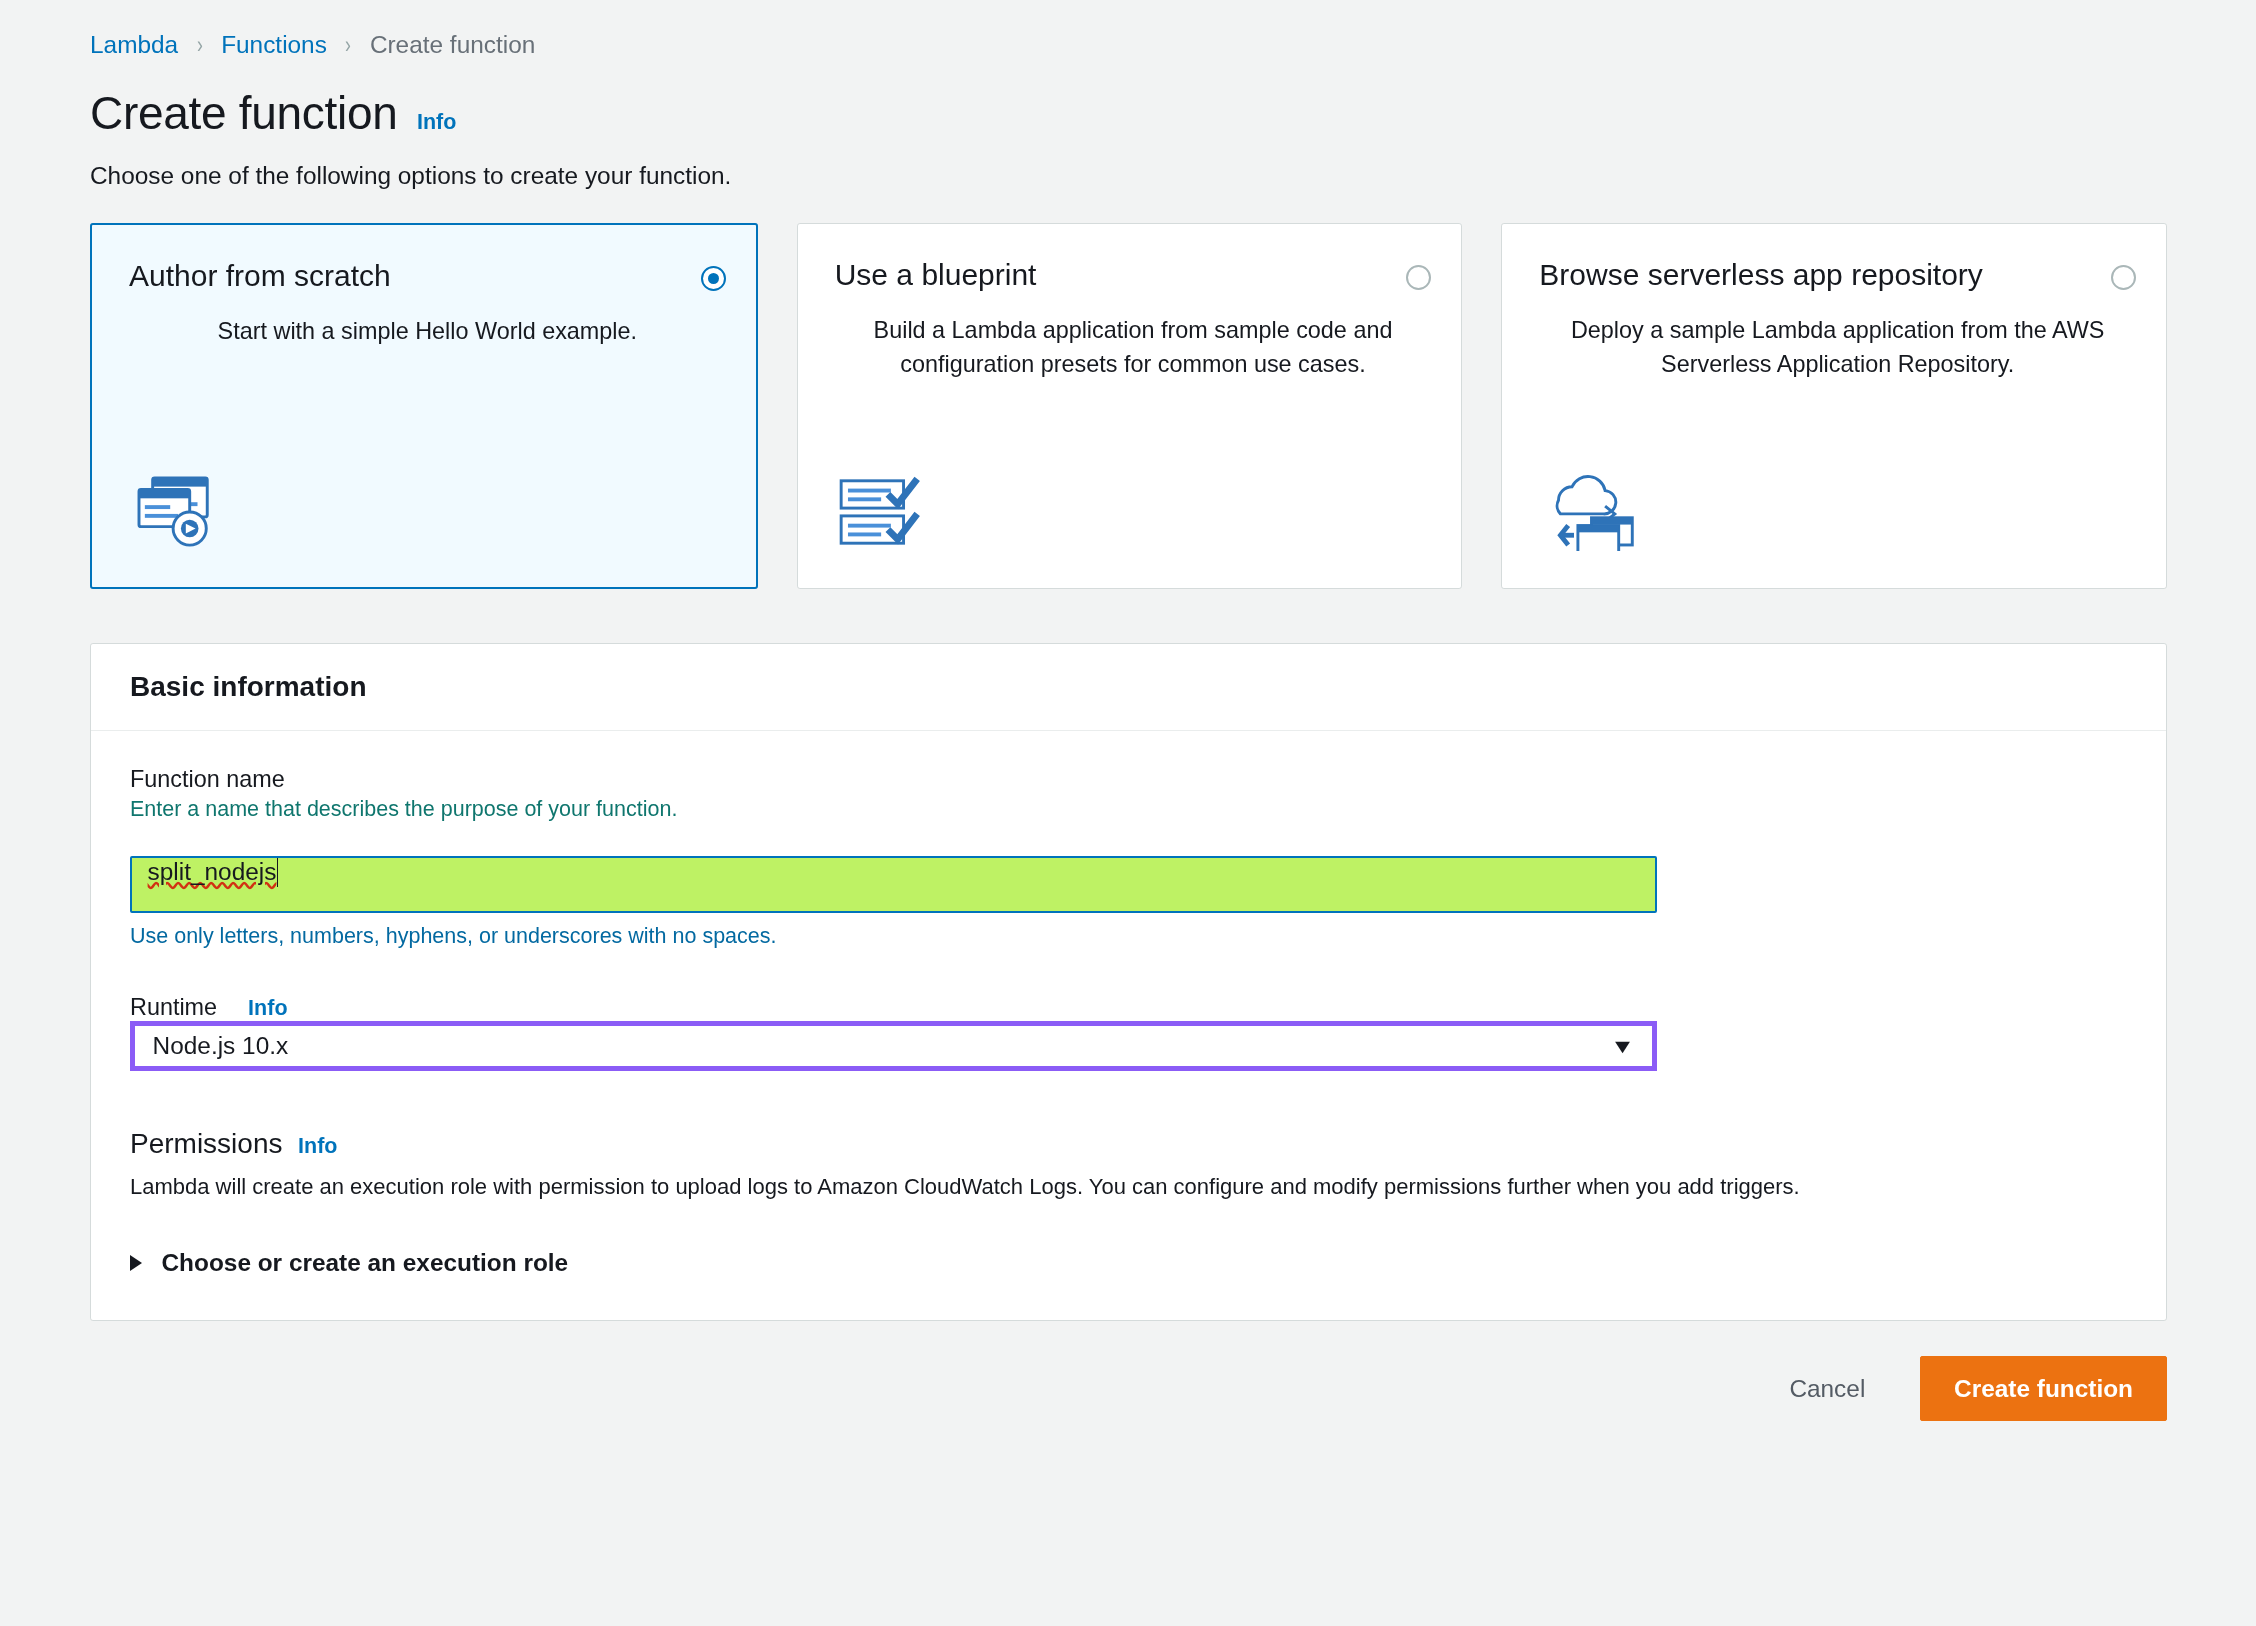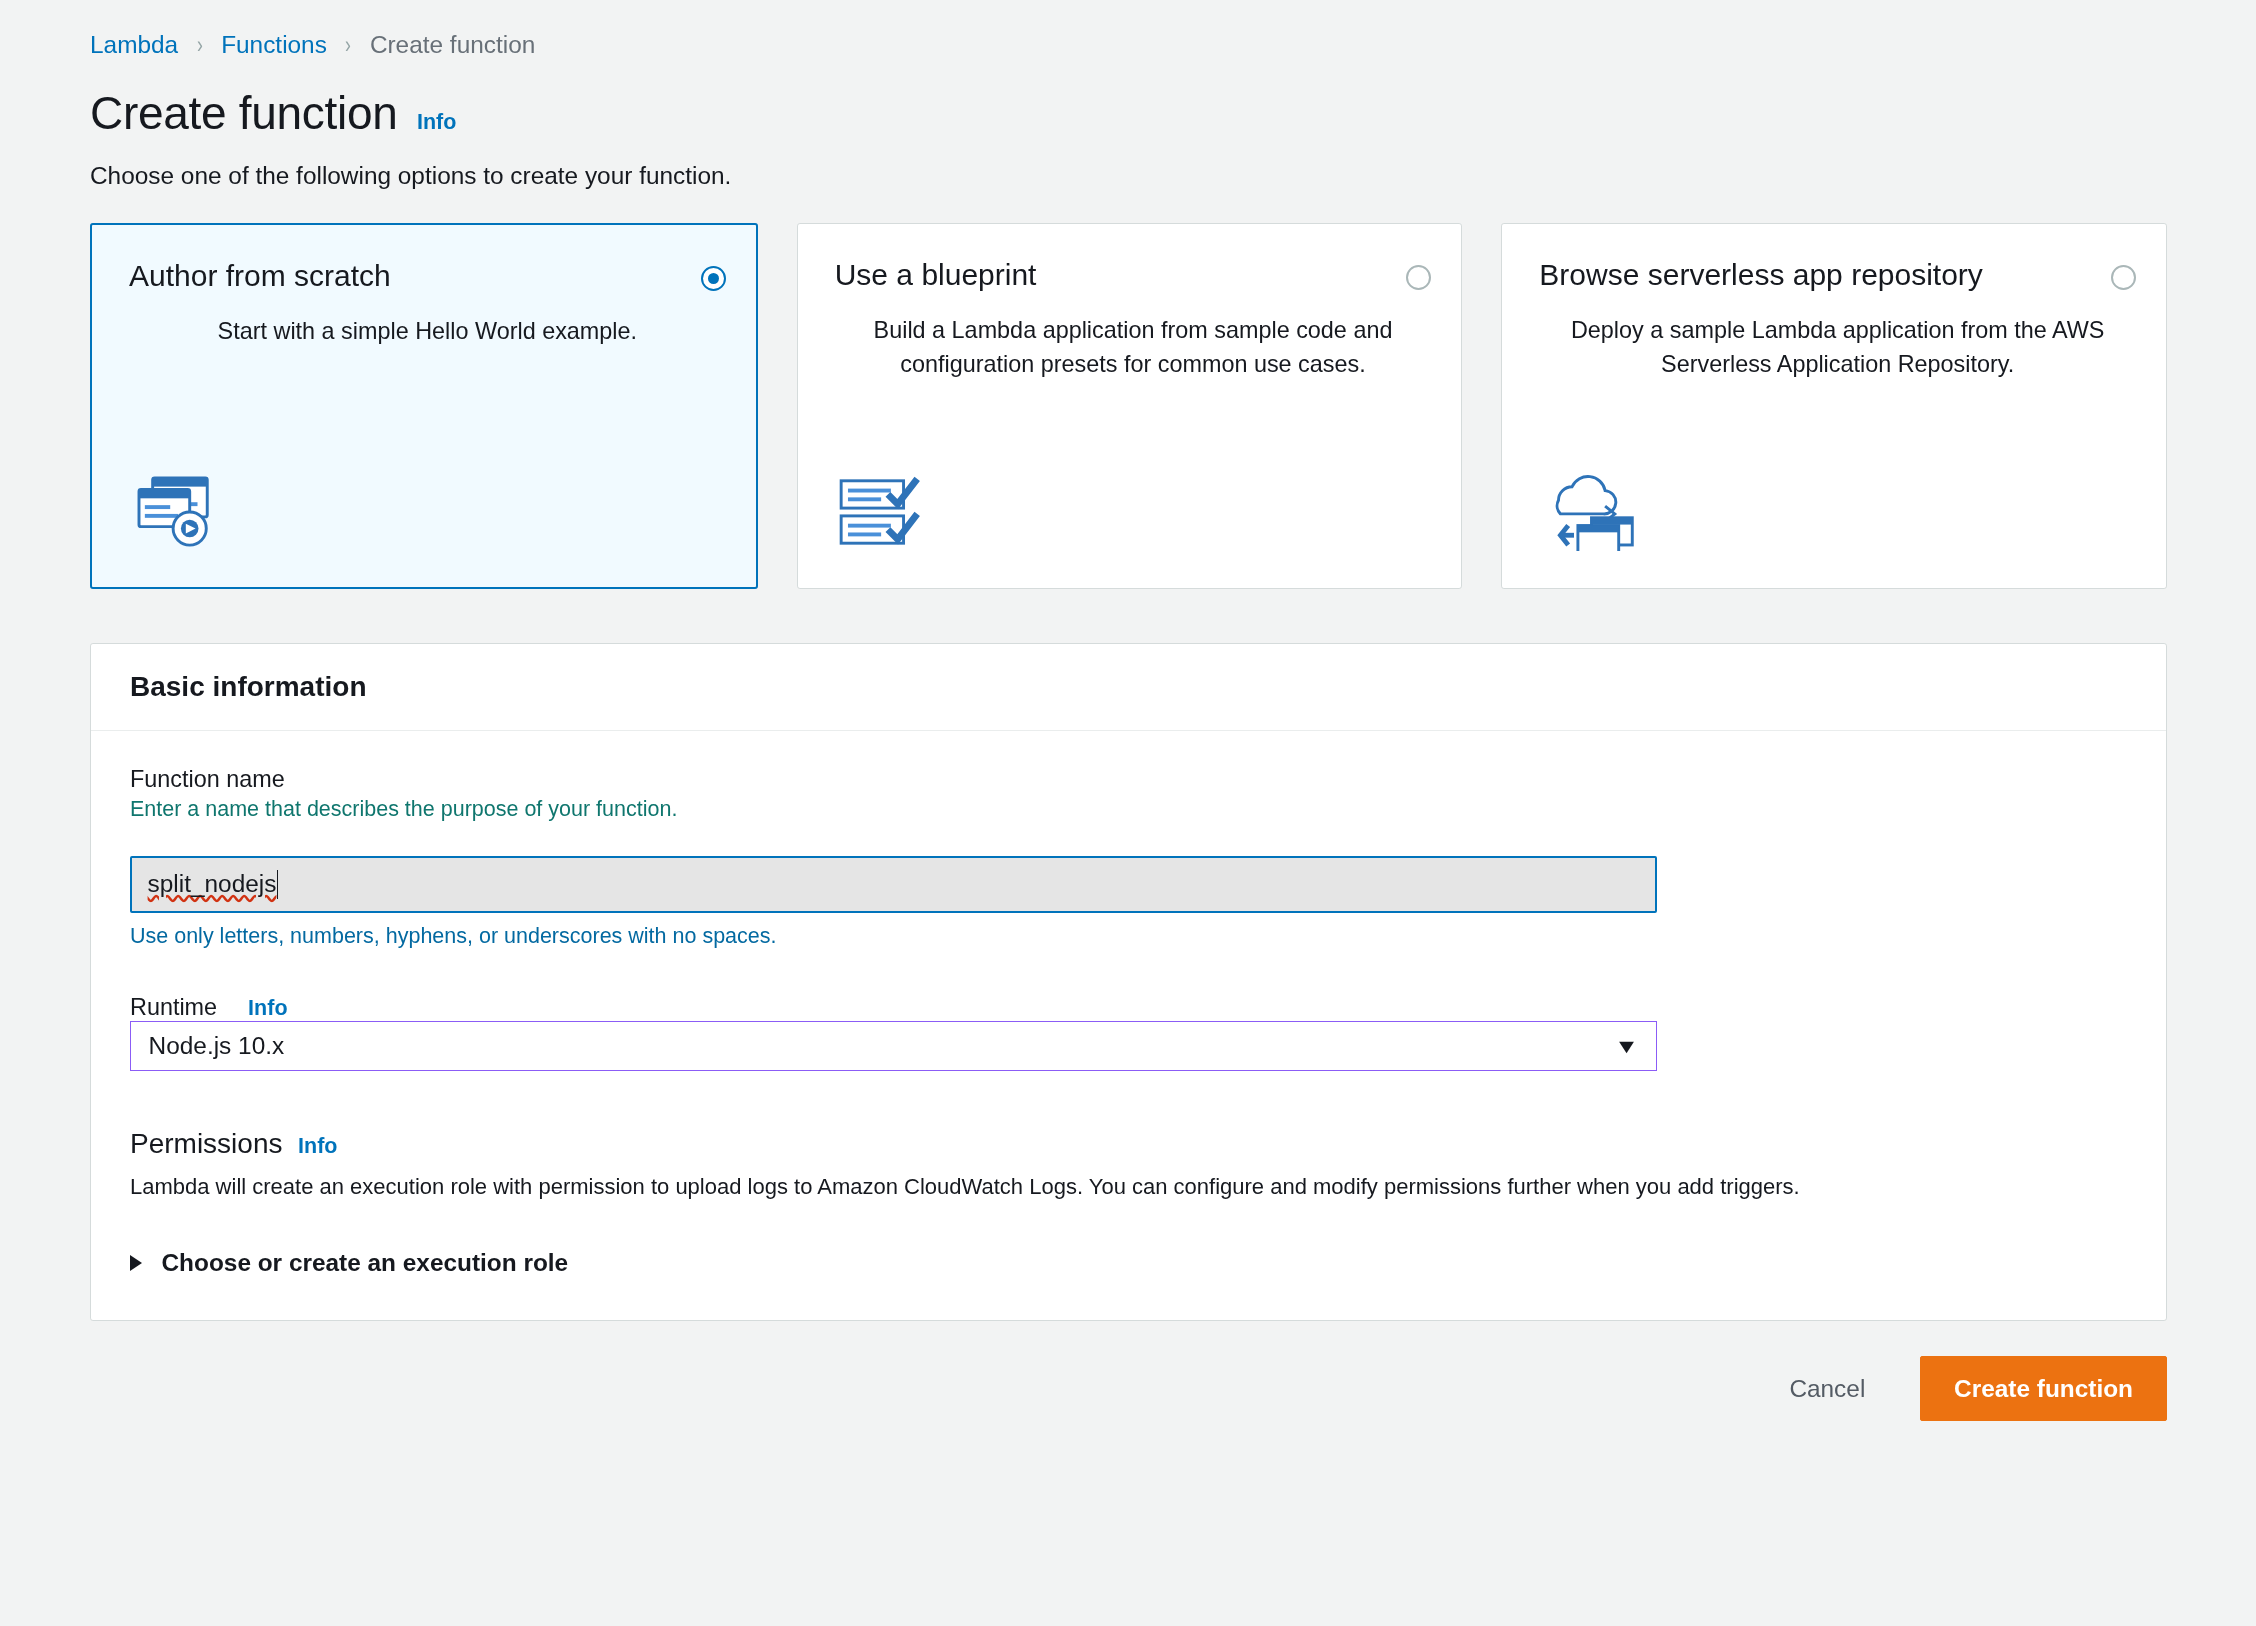--- a/index.html
+++ b/index.html
@@ -168,23 +168,23 @@
   .spell {
     text-decoration: underline;
     text-decoration-style: wavy;
     text-decoration-color: #d13212;
   }
   .input-shell {
     width: 1527px;
     height: 57px;
     border: 2px solid #0073bb;
     border-radius: 2px;
-    background: #e5e5e5;
-    display: flex;
-    align-items: center;
+    background: #bef264;
+    display: flex;
+    align-items: flex-start;
     padding: 0 15.6px;
     font-size: 24.4px;
     position: relative;
     margin-top: 34px;
   }
   .caret {
     display: inline-block;
     width: 1px;
     height: 29px;
     background: #16191f;
@@ -193,21 +193,21 @@
   .label-row {
     display: flex;
     align-items: baseline;
     gap: 31px;
     margin-top: 45px;
   }
   .label-row .field-label { margin: 0; }
   .select {
     width: 1527px;
     height: 50px;
-    border: 1px solid #8b5cf6;
+    border: 5px solid #8b5cf6;
     border-radius: 0;
     background: #fff;
     display: flex;
     align-items: center;
     justify-content: space-between;
     padding: 0 19.5px 0 17.6px;
     font-size: 24.4px;
     cursor: pointer;
   }
   .caret-down {

